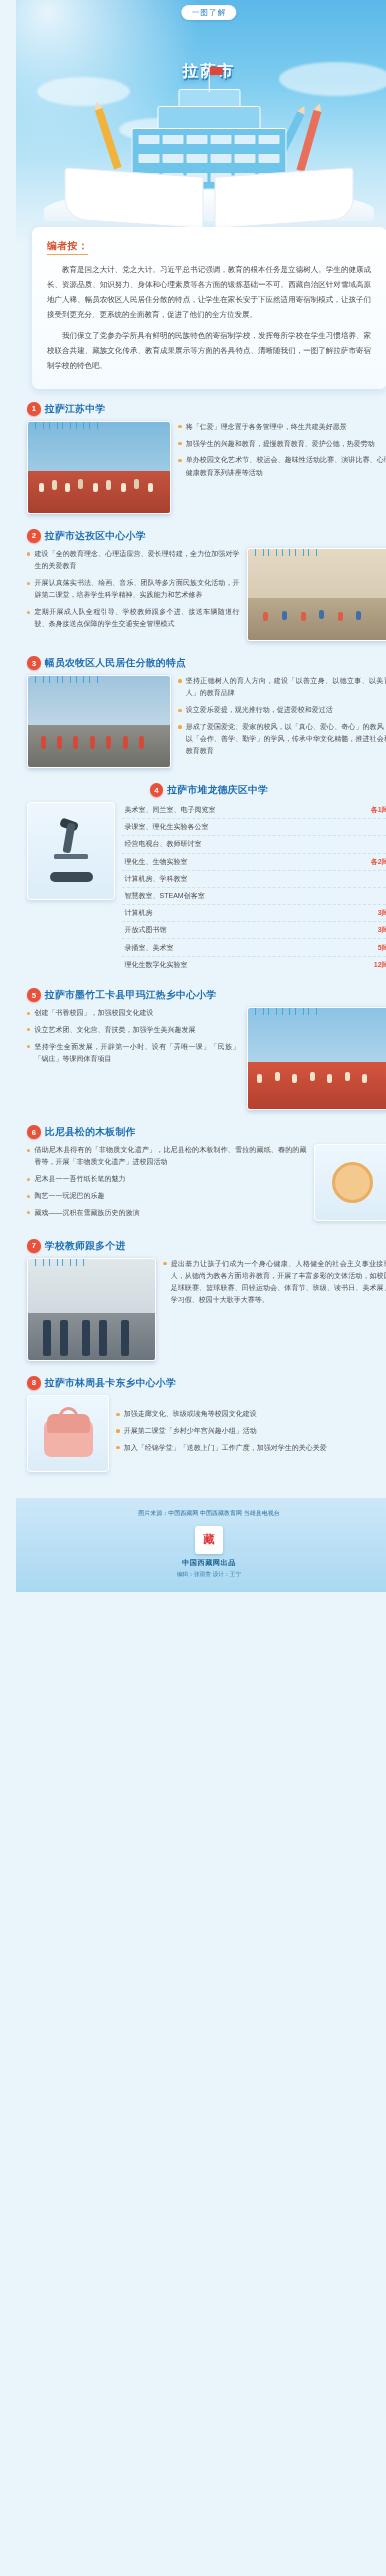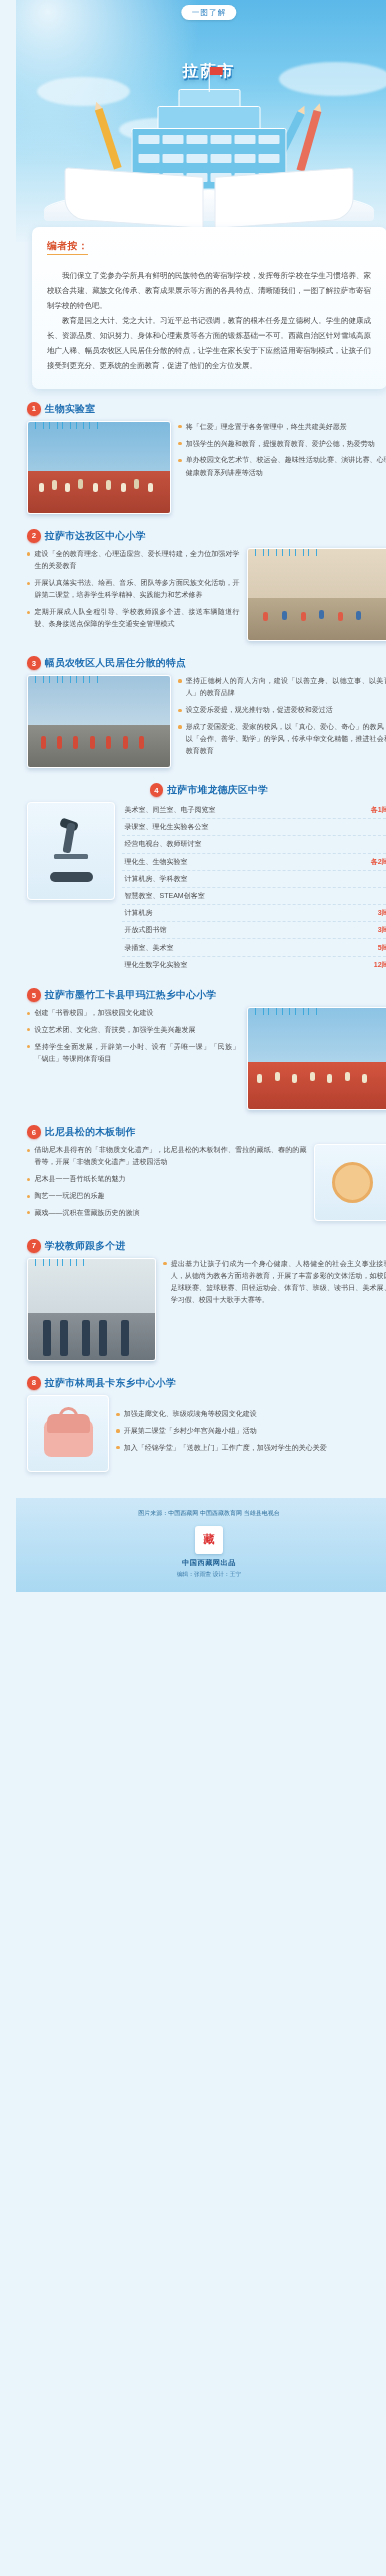--- a/index.html
+++ b/index.html
@@ -262,30 +262,30 @@
     <div class="books-base">
       <div class="open-book">
         <div class="leaf l"></div>
           <div class="leaf r"></div>
       </div>
     </div>
   </div>
 
   <div class="intro-wrap">
     <div class="intro-title">编者按：</div>
+    <p class="intro-p">教育是国之大计、党之大计。习近平总书记强调，教育的根本任务是立德树人。学生的健康成长、资源品质、知识努力、身体和心理素质等各方面的锻炼基础一不可。西藏自治区针对雪域高原地广人稀、幅员农牧区人民居住分散的特点，让学生在家长安于下应然适用寄宿制模式，让孩子们接受到更充分、更系统的全面教育，促进了他们的全方位发展。</p>
     <p class="intro-p" style="margin-top:6.2px;">我们保立了党参办学所具有鲜明的民族特色的寄宿制学校，发挥每所学校在学生习惯培养、家校联合共建、藏族文化传承、教育成果展示等方面的各具特点、清晰随我们，一图了解拉萨市寄宿制学校的特色吧。</p>
-    <p class="intro-p">教育是国之大计、党之大计。习近平总书记强调，教育的根本任务是立德树人。学生的健康成长、资源品质、知识努力、身体和心理素质等各方面的锻炼基础一不可。西藏自治区针对雪域高原地广人稀、幅员农牧区人民居住分散的特点，让学生在家长安于下应然适用寄宿制模式，让孩子们接受到更充分、更系统的全面教育，促进了他们的全方位发展。</p>
   </div>
 
   <div class="sections">
 
     <div class="card">
       <div class="card-head">
         <div class="num">1</div>
-        <div class="sch-name">生物实验室</div>
+        <div class="sch-name">拉萨江苏中学</div>
       </div>
       <div class="card-body">
         <div class="photo">
           <div class="clips">
               <div class="clip"></div>
               <div class="clip"></div>
               <div class="clip"></div>
               <div class="clip"></div>
               <div class="clip"></div>
             </div>

